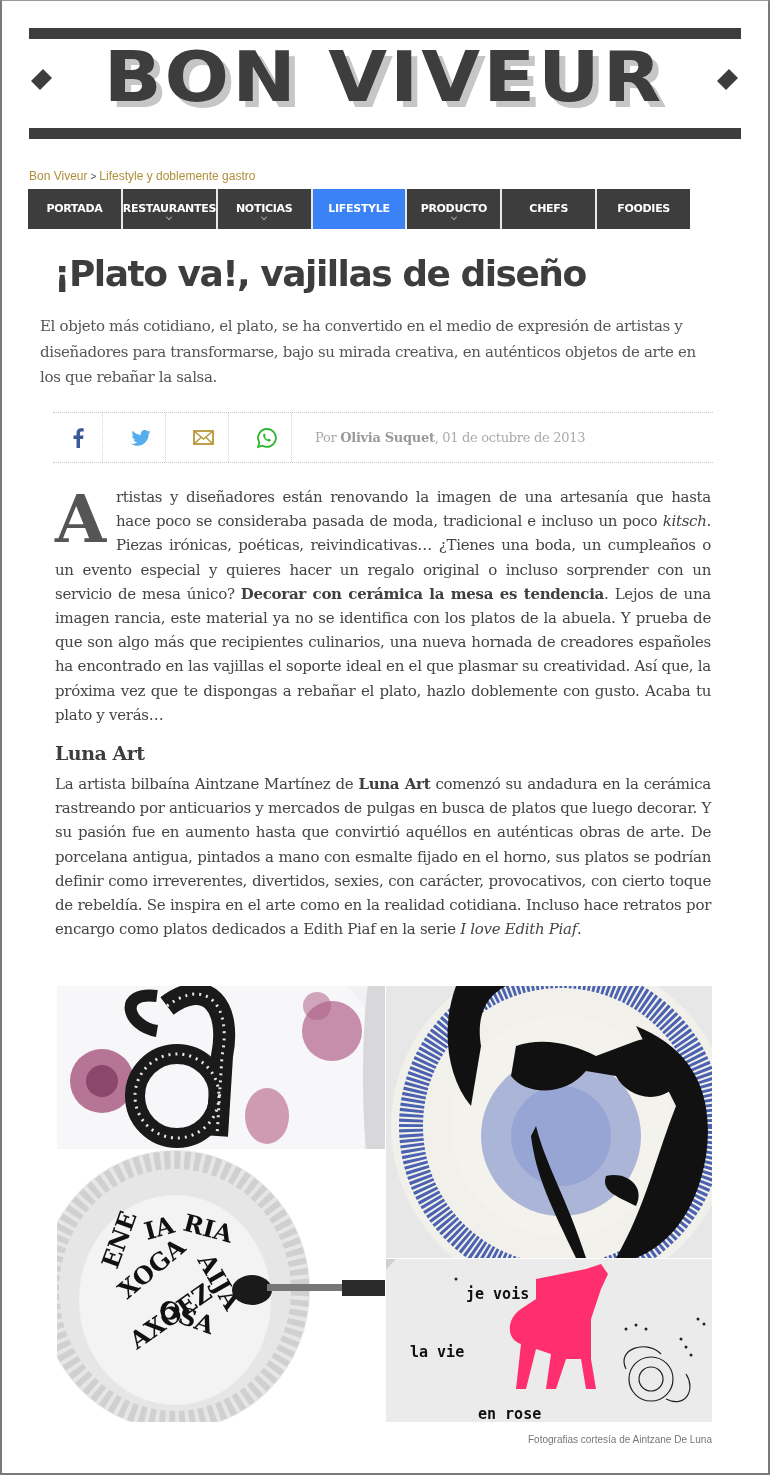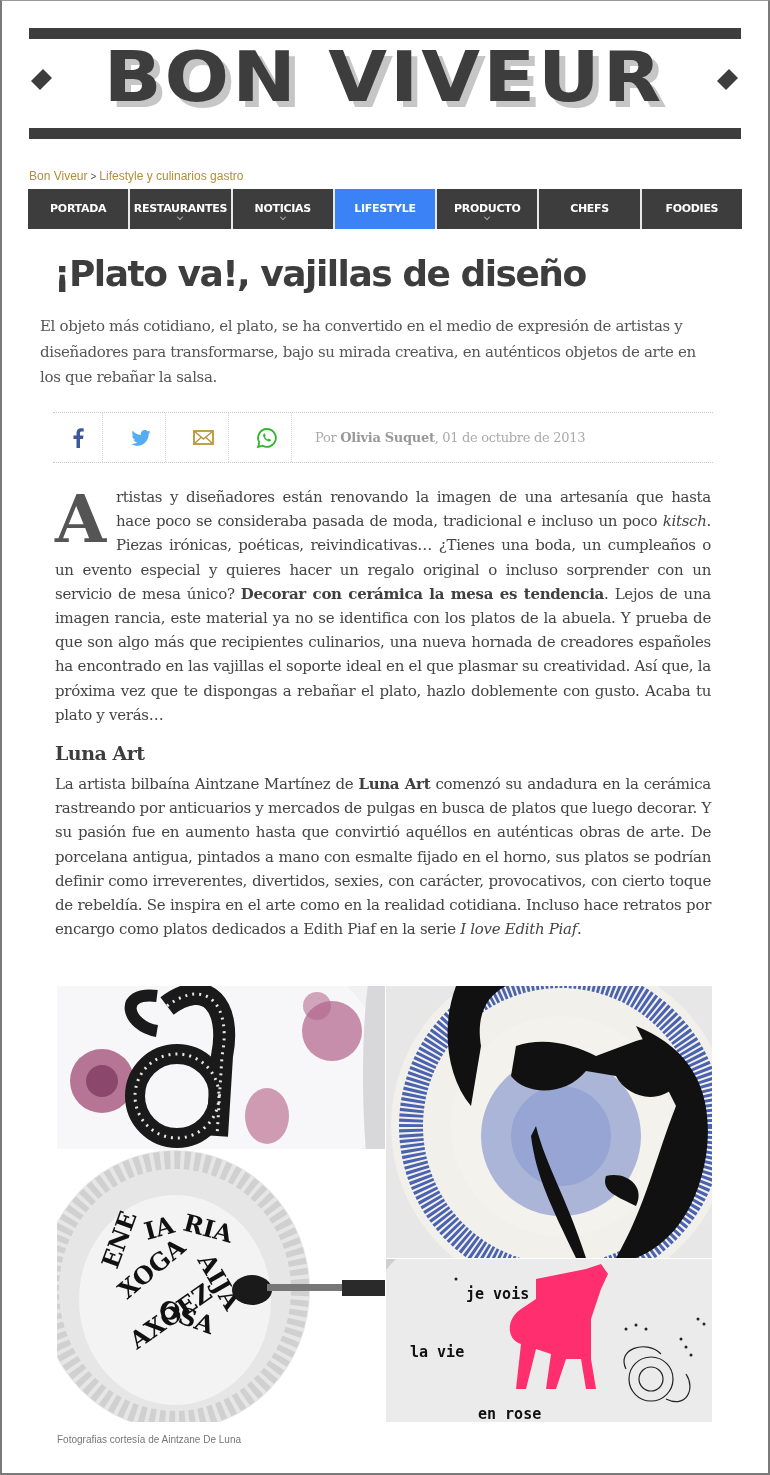--- a/index.html
+++ b/index.html
@@ -20,21 +20,21 @@
     .logo .wordmark { position: absolute; left: 38px; top: 16px; width: 634px; height: 72px; text-align: center;
       font-family: "DejaVu Sans", sans-serif; font-weight: bold; font-size: 76px; line-height: 72px; letter-spacing: 3px;
       color: #3d3d3d; text-shadow: 6px 6px 0 #c6c6c6; transform: scaleY(0.92); transform-origin: top center; }
 
     
     .breadcrumb { position: absolute; left: 29px; top: 169px; font-family: "Liberation Sans", sans-serif; font-size: 12px; color: #b08e3a; }
     .breadcrumb .sep { color: #555; margin: 0 3px; font-size: 10px; }
     .breadcrumb a { color: #b08e3a; text-decoration: none; }
 
     
-    .nav { position: absolute; left: 28px; top: 189px; width: 714px; height: 40px; display: flex; }
+    .nav { position: absolute; left: 28px; top: 189px; width: 662px; height: 40px; display: flex; }
     .nav-item { flex: 1; background: #3d3d3d; color: #fff; font-family: "DejaVu Sans", sans-serif; font-weight: bold;
       font-size: 11px; letter-spacing: -0.3px; text-align: center; position: relative; border-right: 2px solid #e8e8e8; }
     .nav-item:last-child { border-right: none; }
     .nav-item.active { background: #3b82f6; }
     .nav-item .lbl { position: absolute; left: 0; right: 0; top: 13px; }
     .nav-item .chev { position: absolute; left: 50%; top: 25px; width: 6px; height: 6px; margin-left: -3px;
       border-right: 1.3px solid #ccc; border-bottom: 1.3px solid #ccc; transform: rotate(45deg) scale(0.7); }
 
     
     .title { position: absolute; left: 54px; top: 252px; font-family: "DejaVu Sans", sans-serif; font-weight: bold;
@@ -60,38 +60,38 @@
     .p2 { top: 772px; }
     .body-text b { color: #404040; }
 
     
     .photo { position: absolute; overflow: hidden; }
     .ph1 { left: 57px; top: 986px; width: 328px; height: 163px; background: #f1f0f2; }
     .ph2 { left: 386px; top: 986px; width: 326px; height: 272px; background: #e9e9ea; }
     .ph3 { left: 57px; top: 1150px; width: 328px; height: 272px; background: #fff; }
     .ph4 { left: 386px; top: 1259px; width: 326px; height: 163px; background: #fef9c3; }
     .photo svg { position: absolute; left: 0; top: 0; }
-    .caption { position: absolute; left: 57px; top: 1434px; width: 655px; text-align: left; font-family: "Liberation Sans", sans-serif;
+    .caption { position: absolute; left: 57px; top: 1434px; width: 655px; text-align: right; font-family: "Liberation Sans", sans-serif;
       font-size: 10px; color: #777; }
   </style>
 </head>
 <body>
 
 <div class="frame"></div>
 
 <div class="logo">
   <div class="bar top"></div>
   <div class="diamond left"></div>
   <div class="wordmark">BON VIVEUR</div>
   <div class="diamond right"></div>
   <div class="bar bottom"></div>
 </div>
 
 <div class="breadcrumb">
-  <a href="#">Bon Viveur</a><span class="sep">&gt;</span><a href="#">Lifestyle y culinarios gastro</a>
+  <a href="#">Bon Viveur</a><span class="sep">&gt;</span><a href="#">Lifestyle y doblemente gastro</a>
 </div>
 
 <div class="nav">
   <div class="nav-item">
     <span class="lbl">PORTADA</span>
   </div>
   <div class="nav-item">
     <span class="lbl">RESTAURANTES</span>
     <span class="chev"></span>
   </div>

